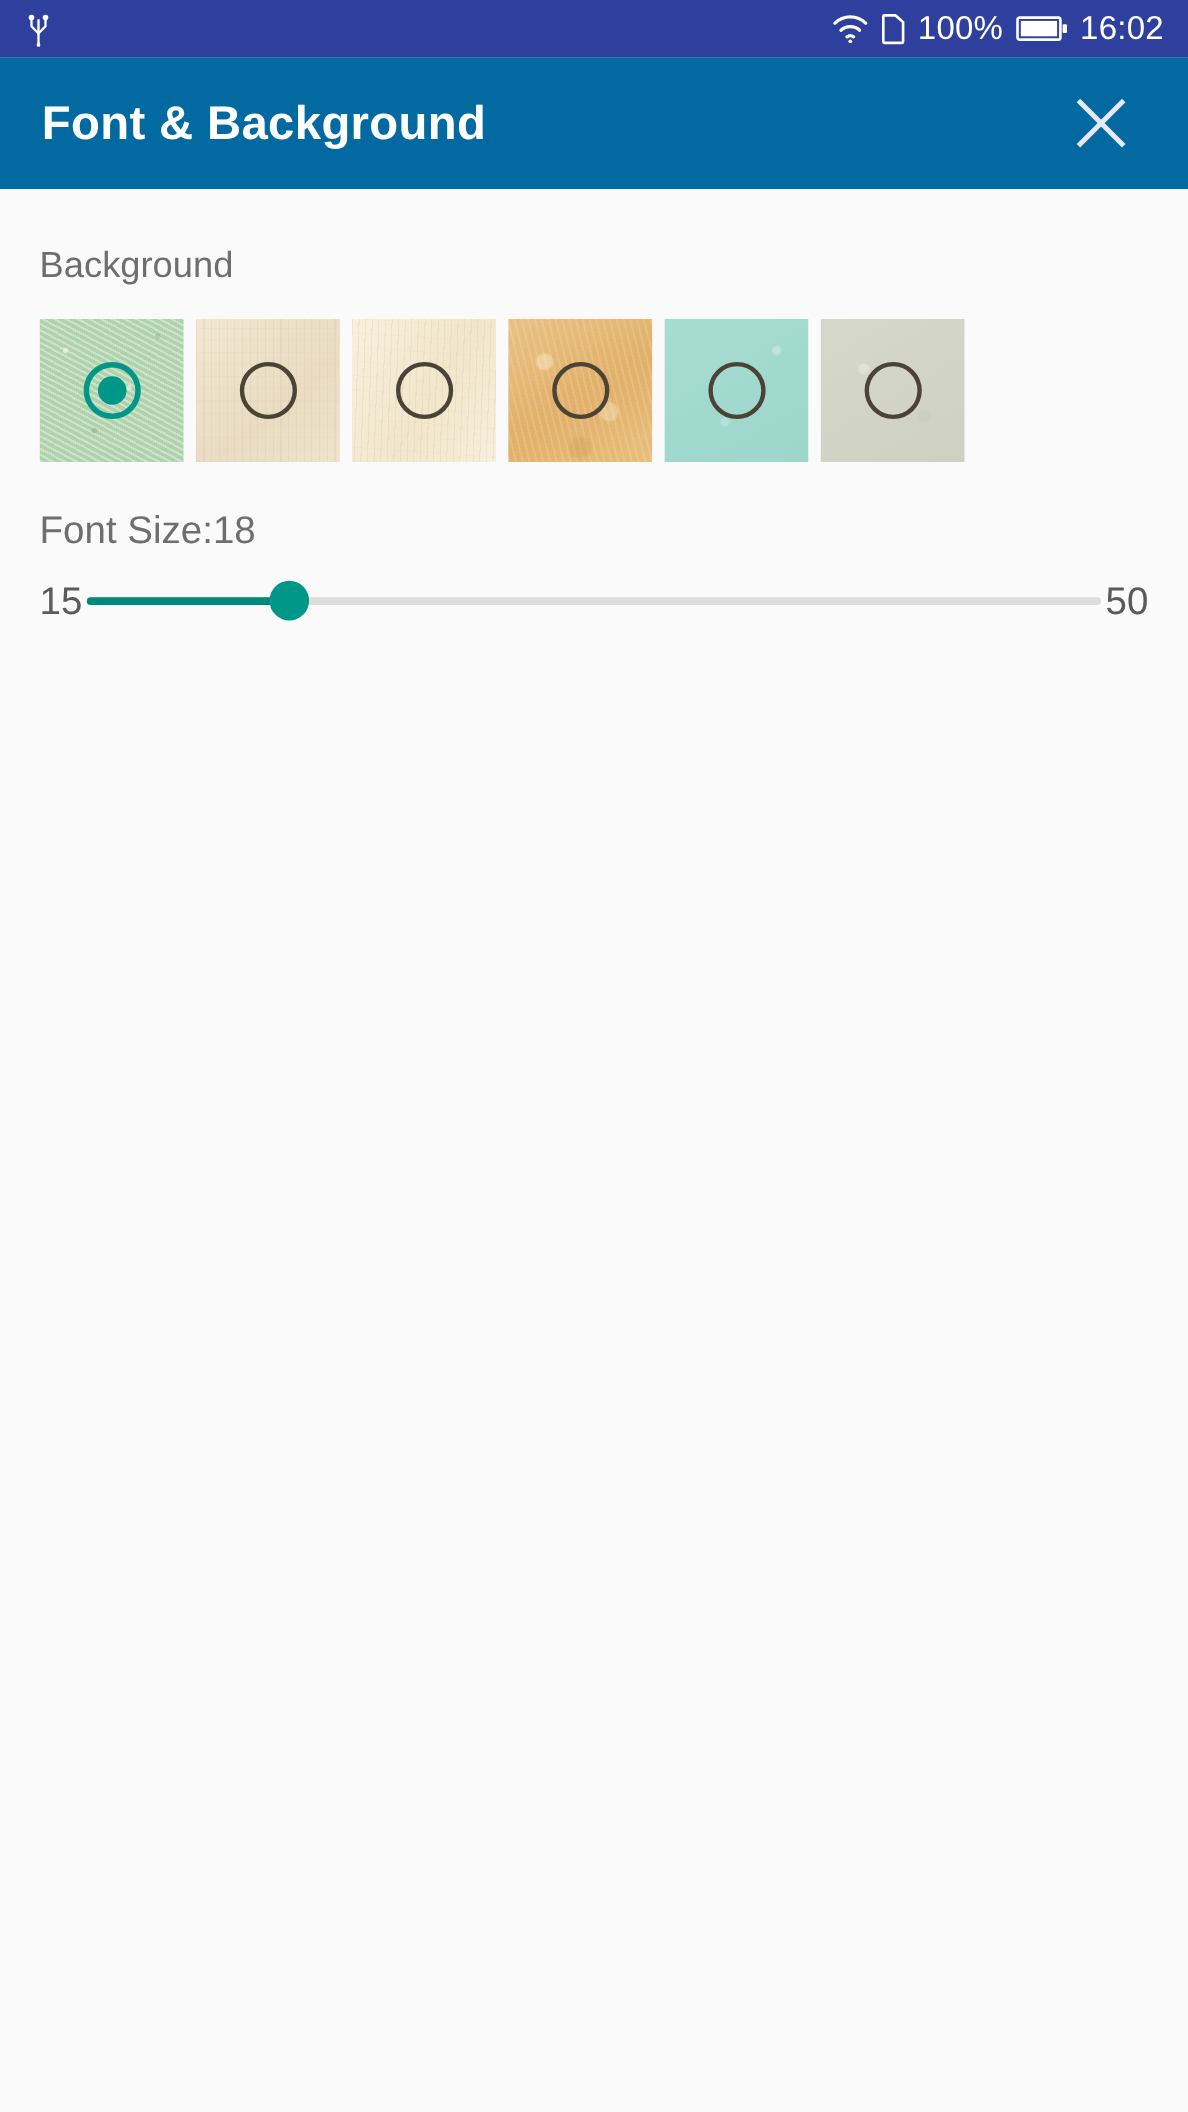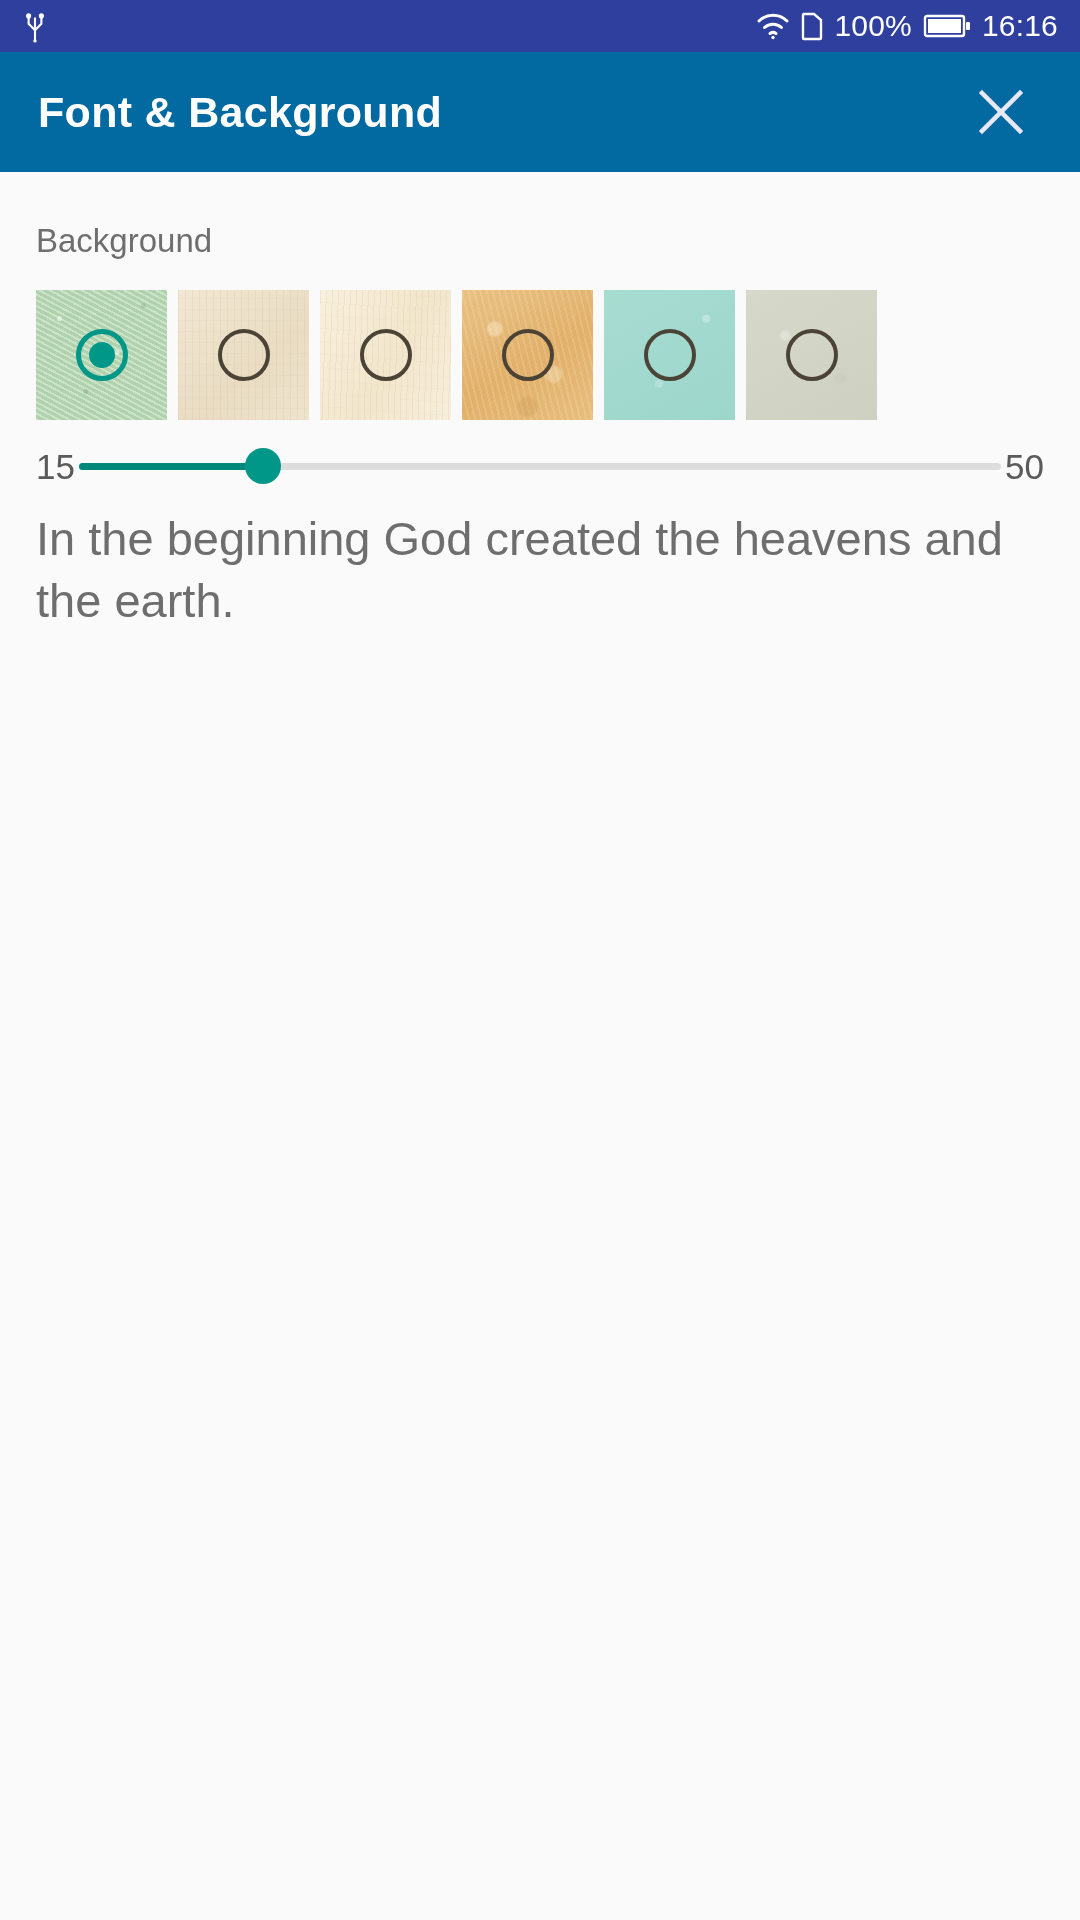--- a/index.html
+++ b/index.html
@@ -192,21 +192,21 @@
       </svg>
     </span>
     <span class="sb-text">100%</span>
     <span>
       <svg class="batt-ico" viewBox="0 0 48 28" fill="none" stroke="#FFFFFF" stroke-width="2.4">
         <rect x="2" y="4" width="39" height="20" rx="2"></rect>
         <rect x="5" y="7" width="33" height="14" fill="#FFFFFF" stroke="none"></rect>
         <rect x="43" y="10" width="4" height="8" rx="1" fill="#FFFFFF" stroke="none"></rect>
       </svg>
     </span>
-    <span class="sb-text">16:16</span>
+    <span class="sb-text">16:02</span>
   </div>
 </div>
 
 <div class="appbar">
   <div class="appbar-title">Font &amp; Background</div>
   <div class="close-btn">
     <span>
       <svg viewBox="0 0 58 58" fill="none" stroke="#E8E9F5" stroke-width="4.5" stroke-linecap="square">
         <line x1="10" y1="10" x2="48" y2="48"></line>
         <line x1="48" y1="10" x2="10" y2="48"></line>
@@ -268,26 +268,26 @@
 
     <div class="swatch">
       <span class="tex" style="background:
               radial-gradient(circle at 30% 35%, rgba(255,255,255,.28) 0 4px, transparent 6px),
               radial-gradient(circle at 72% 68%, rgba(190,192,178,.25) 0 4px, transparent 7px),
               linear-gradient(150deg, #D6D8CA 0%, #CED0C1 100%);"></span>
       <span class="radio"></span>
     </div>
   </div>
 
+  <div class="fontsize-label">Font Size:18</div>
 
   <div class="slider-row">
     <span class="slider-endlabel">15</span>
     <div class="slider-track">
       <span class="track-bg"></span>
       <span class="track-fill" id="trackFill" style="width: 20%;"></span>
       <span class="thumb" id="sliderThumb" style="left: 20%;"></span>
     </div>
     <span class="slider-endlabel">50</span>
   </div>
 
-  <div class="preview-text">In the beginning God created the heavens and the earth.</div>
 
 </div>
 
 </body></html>

